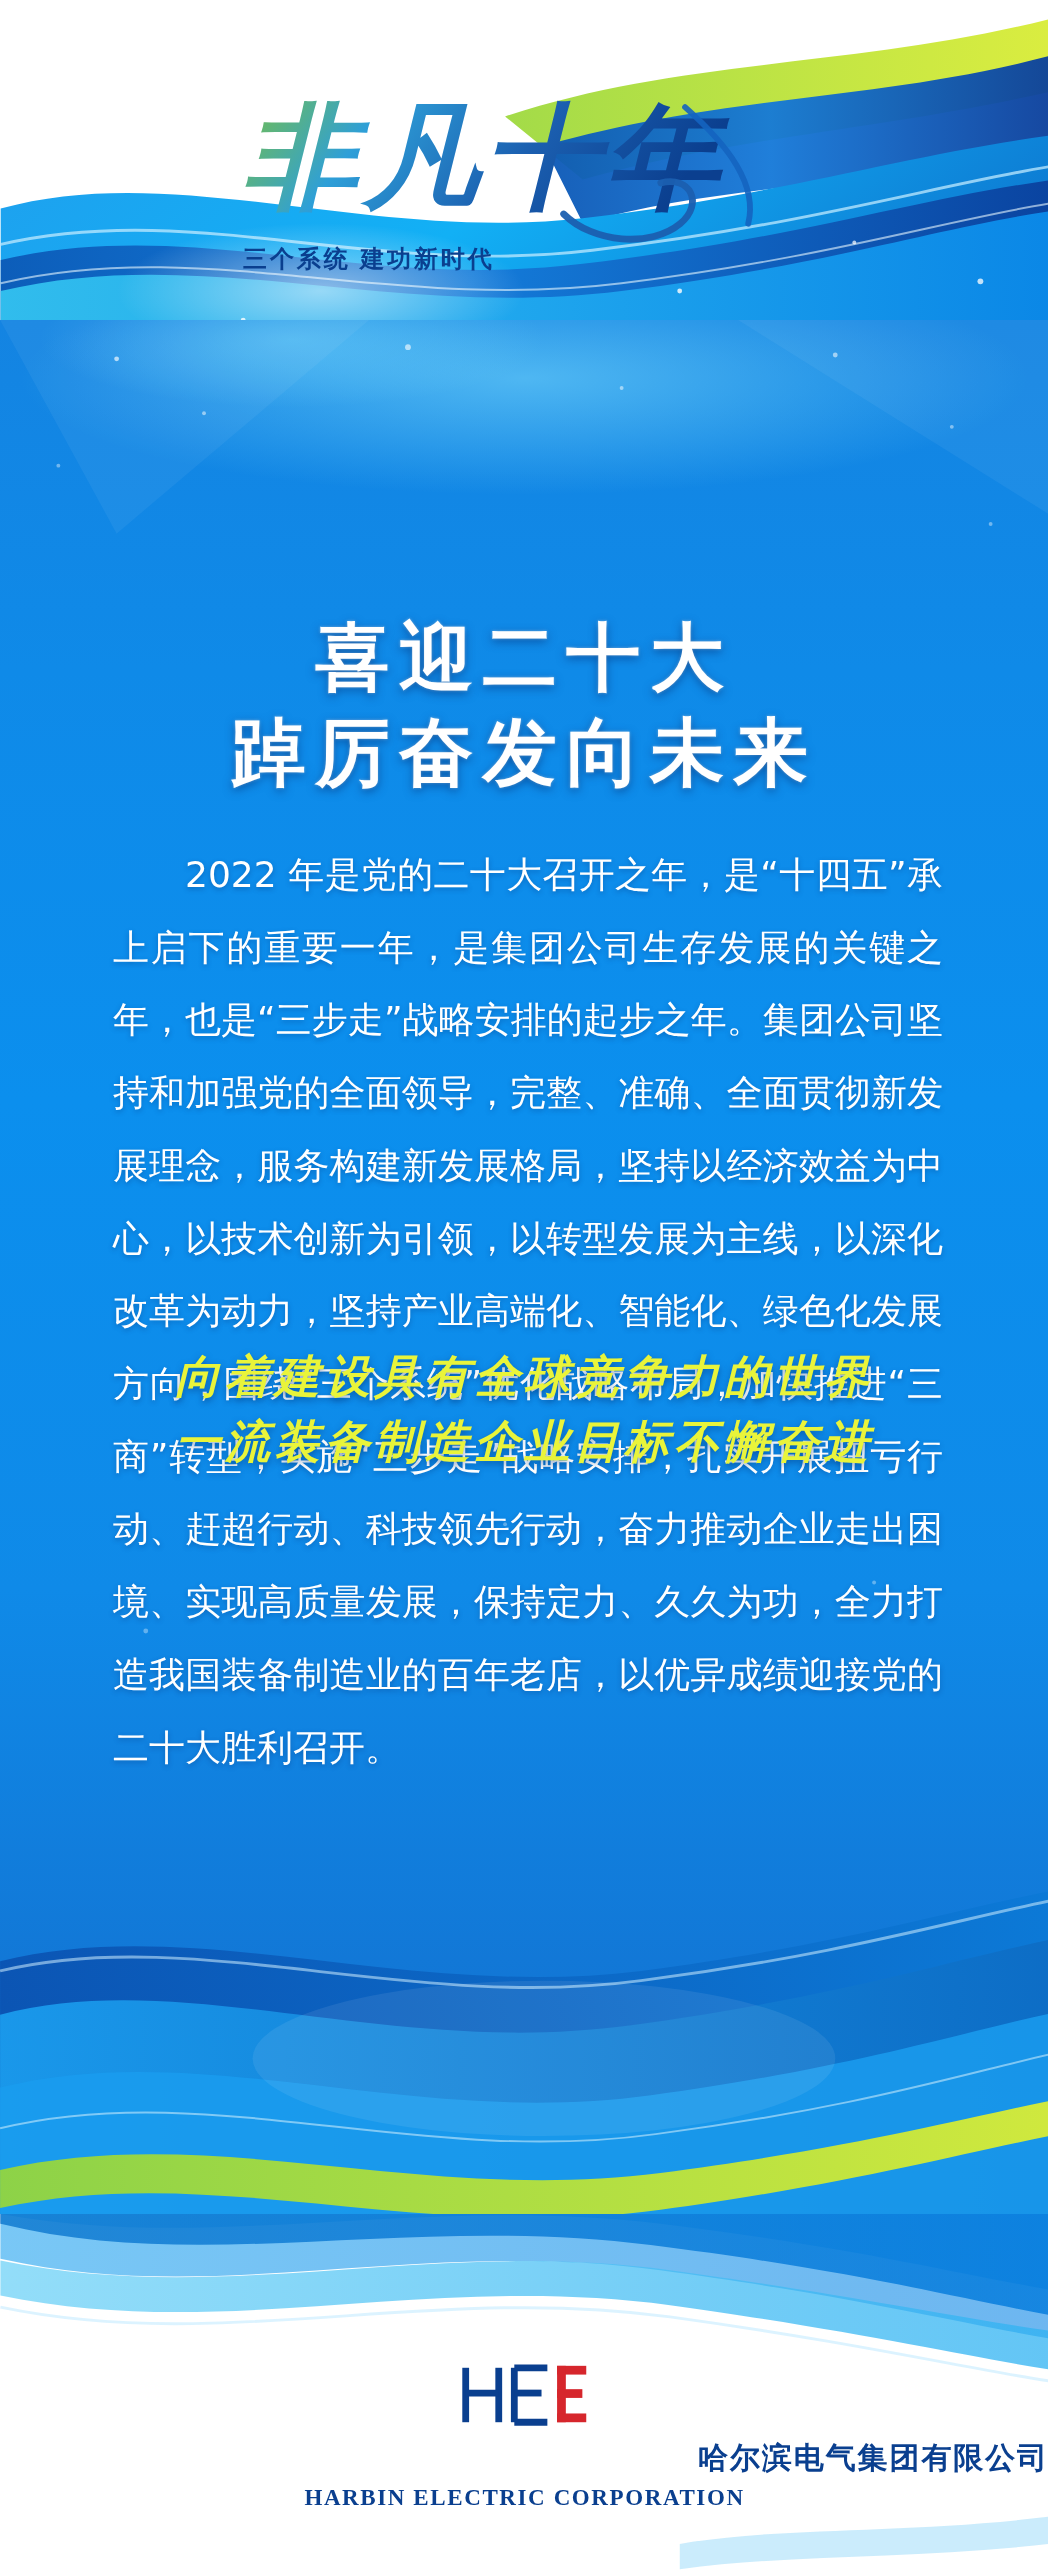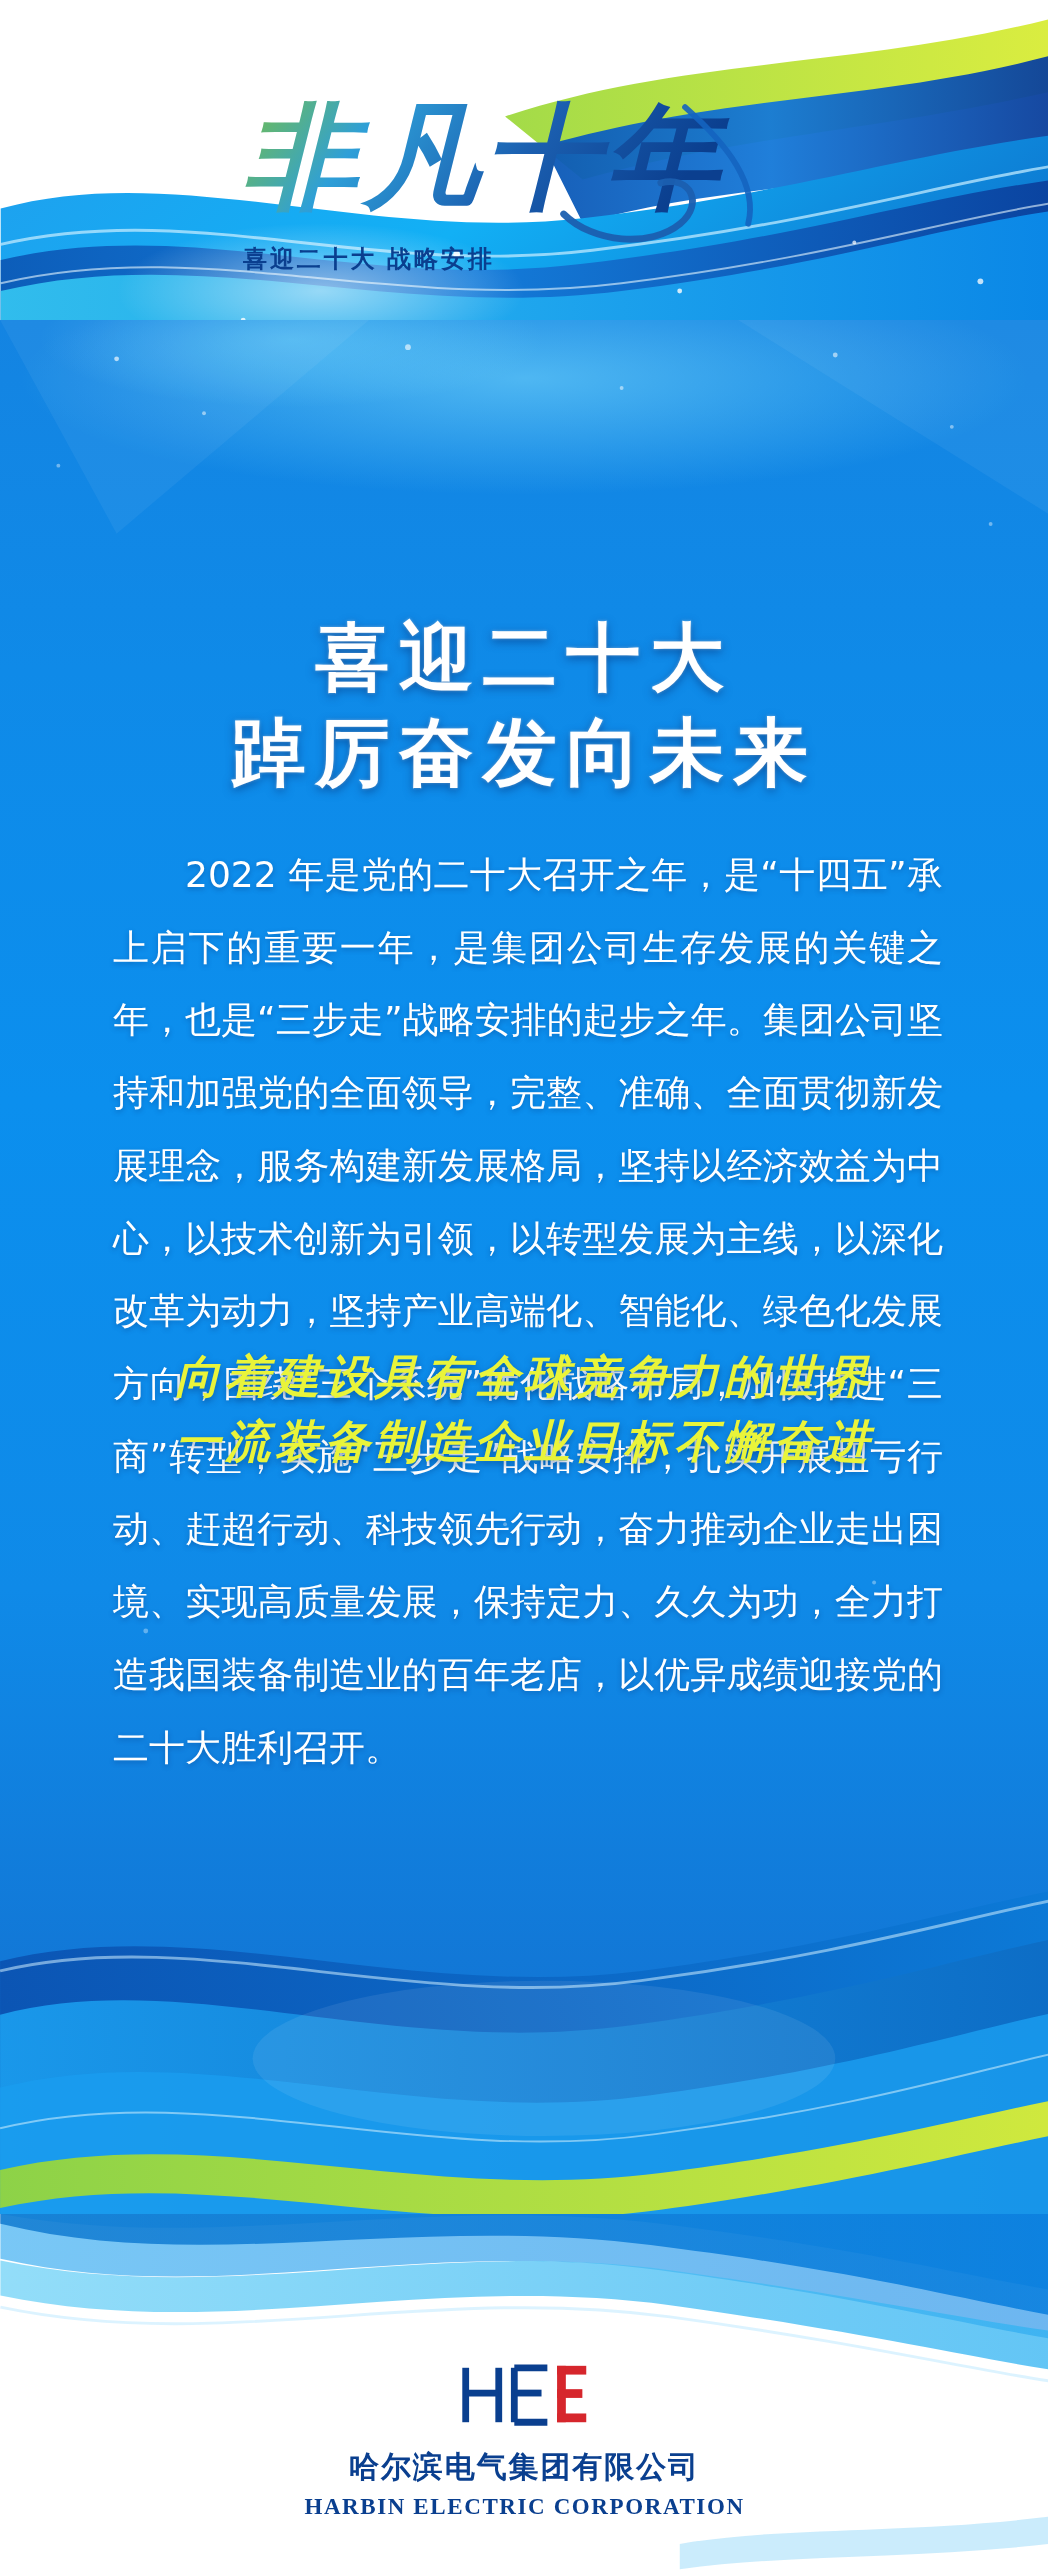--- a/index.html
+++ b/index.html
@@ -150,26 +150,27 @@
     width: 1049px;
     text-align: center;
     z-index: 5;
   }
   .logo-mark {
     display: inline-block;
     width: 146px;
     height: 70px;
   }
   .company-cn {
-    margin-top: 13px;
+    margin-top: 4px;
     font-family: "DejaVu Sans", sans-serif;
     font-size: 30px;
     font-weight: bold;
     color: #0a3f8f;
     letter-spacing: 1.9px;
+    text-align: right;
   }
   .company-en {
     margin-top: 5.8px;
     font-family: "Liberation Serif", serif;
     font-size: 23px;
     font-weight: bold;
     color: #0a3f8f;
     letter-spacing: 1.6px;
   }
 </style>
@@ -237,21 +238,21 @@
             <stop offset="100%" stop-color="#0b3f8f"></stop>
           </linearGradient>
         </defs>
         <text x="0" y="122" class="brush-text" fill="url(#brushGrad)">非凡十年</text>
 
         <path d="M330,140 C360,170 420,175 450,150 C475,129 460,100 430,108" stroke="#1b5fb0" stroke-width="7" fill="none" stroke-linecap="round" opacity="0.95"></path>
         <path d="M455,30 C500,70 530,110 520,150" stroke="#1464c0" stroke-width="6" fill="none" stroke-linecap="round" opacity="0.9"></path>
       </svg>
     </div>
 
-    <div class="sub-slogan">喜迎二十大 战略安排</div>
+    <div class="sub-slogan">三个系统 建功新时代</div>
   </div>
 
   <div class="body-area">
     <svg class="body-svg" width="1049" height="1952" viewBox="0 0 1080 2010">
       <defs>
         <radialGradient id="bodyGlow" cx="0.5" cy="0.5" r="0.5">
           <stop offset="0%" stop-color="#7fe0ff" stop-opacity="0.55"></stop>
           <stop offset="100%" stop-color="#7fe0ff" stop-opacity="0"></stop>
         </radialGradient>
         <linearGradient id="bWave1" x1="0" y1="0" x2="1" y2="0">

